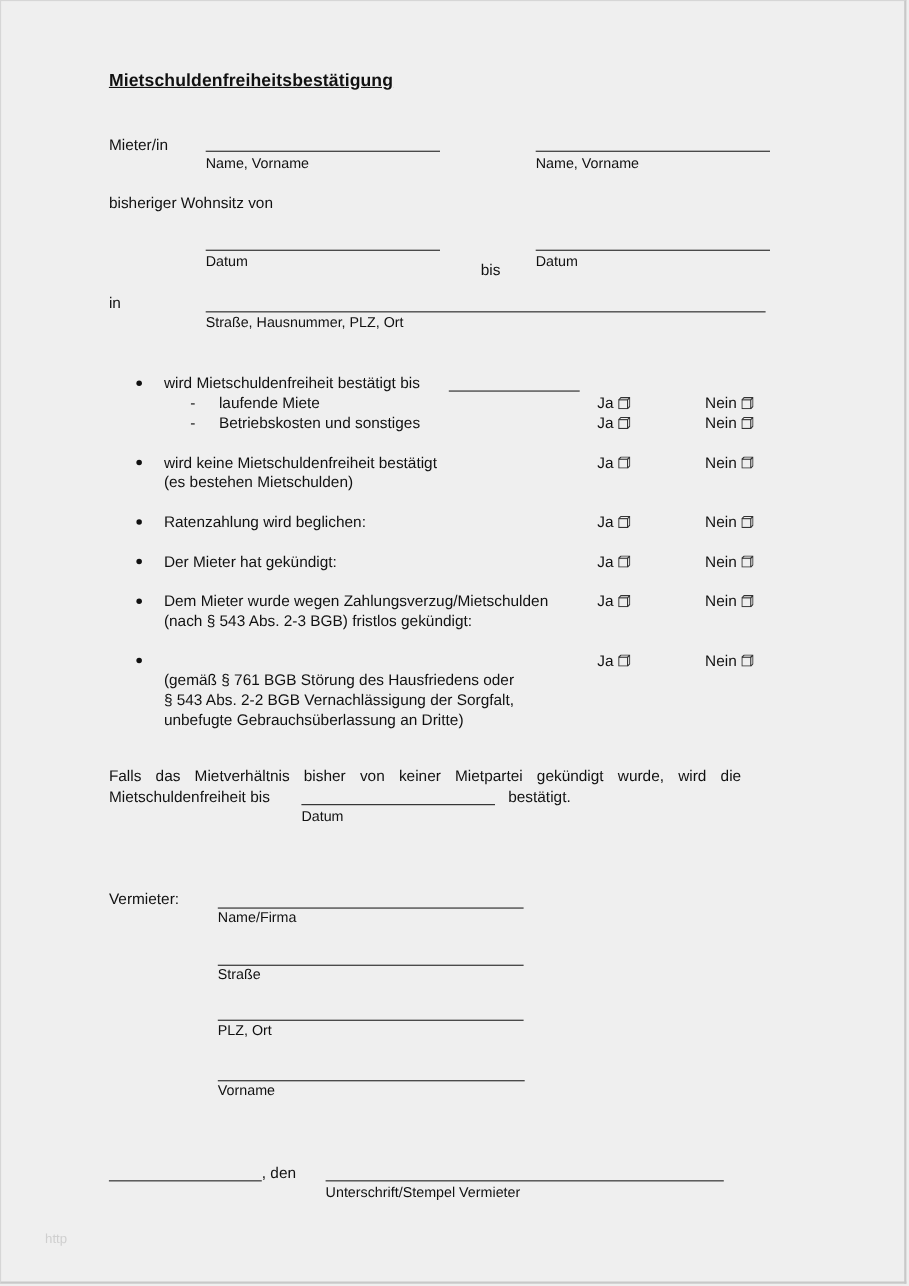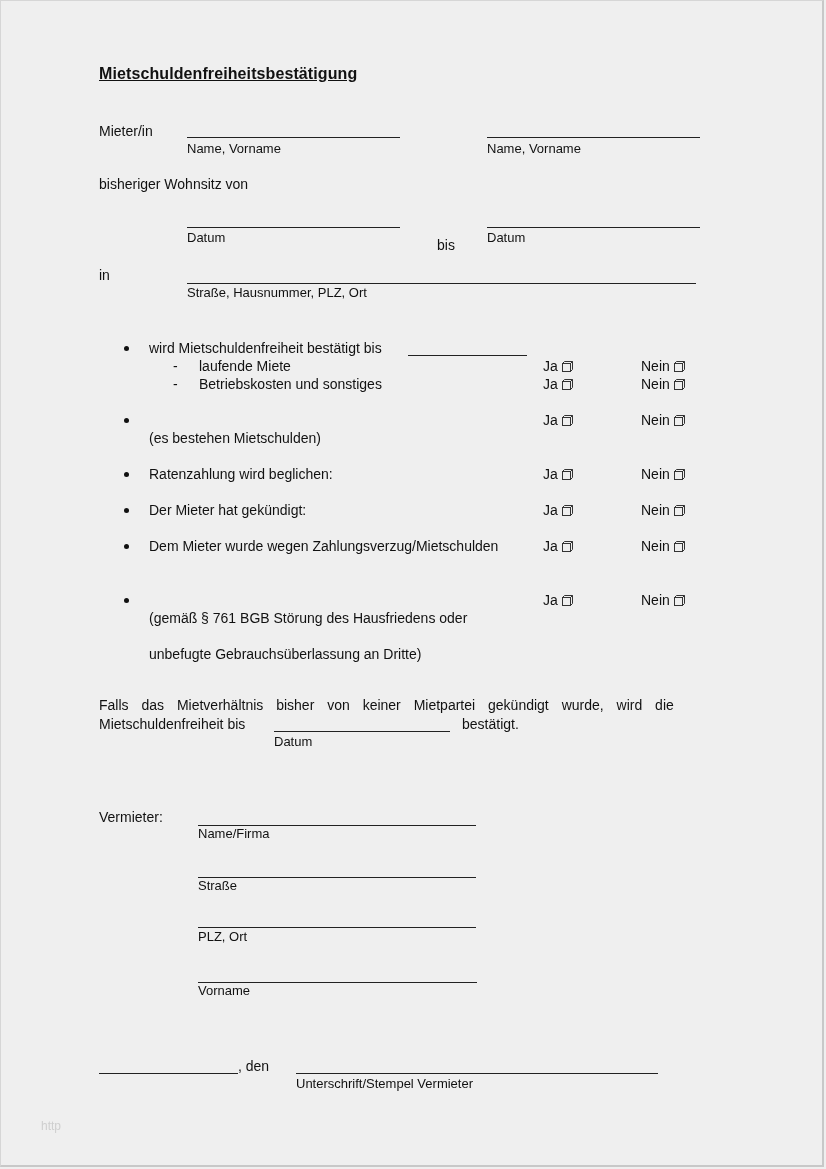--- a/index.html
+++ b/index.html
@@ -91,20 +91,21 @@
       </svg>
   </div>
   <div class="abs t14" style="left:640px; top:375px;">
     <span>Nein</span><svg class="cb" viewBox="0 0 11 11">
         <rect x="0.5" y="2.5" width="8" height="8" fill="none" stroke="#333"></rect>
         <path d="M0.5 2.5 L2.5 0.5 L10.5 0.5 L10.5 8.5 L8.5 10.5 M8.5 2.5 L10.5 0.5" fill="none" stroke="#333"></path>
       </svg>
   </div>
 
   <div class="bullet" style="left:123px; top:417px;"></div>
+  <div class="abs t14" style="left:148px; top:411px;">wird keine Mietschuldenfreiheit bestätigt</div>
   <div class="abs t14" style="left:148px; top:429px;">(es bestehen Mietschulden)</div>
   <div class="abs t14" style="left:542px; top:411px;">
     <span>Ja</span><svg class="cb" viewBox="0 0 11 11">
         <rect x="0.5" y="2.5" width="8" height="8" fill="none" stroke="#333"></rect>
         <path d="M0.5 2.5 L2.5 0.5 L10.5 0.5 L10.5 8.5 L8.5 10.5 M8.5 2.5 L10.5 0.5" fill="none" stroke="#333"></path>
       </svg>
   </div>
   <div class="abs t14" style="left:640px; top:411px;">
     <span>Nein</span><svg class="cb" viewBox="0 0 11 11">
         <rect x="0.5" y="2.5" width="8" height="8" fill="none" stroke="#333"></rect>
@@ -137,35 +138,37 @@
   </div>
   <div class="abs t14" style="left:640px; top:501px;">
     <span>Nein</span><svg class="cb" viewBox="0 0 11 11">
         <rect x="0.5" y="2.5" width="8" height="8" fill="none" stroke="#333"></rect>
         <path d="M0.5 2.5 L2.5 0.5 L10.5 0.5 L10.5 8.5 L8.5 10.5 M8.5 2.5 L10.5 0.5" fill="none" stroke="#333"></path>
       </svg>
   </div>
 
   <div class="bullet" style="left:123px; top:543px;"></div>
   <div class="abs t14" style="left:148px; top:537px;">Dem Mieter wurde wegen Zahlungsverzug/Mietschulden</div>
+  <div class="abs t14" style="left:148px; top:555px;">(nach § 543 Abs. 2-3 BGB) fristlos gekündigt:</div>
   <div class="abs t14" style="left:542px; top:537px;">
     <span>Ja</span><svg class="cb" viewBox="0 0 11 11">
         <rect x="0.5" y="2.5" width="8" height="8" fill="none" stroke="#333"></rect>
         <path d="M0.5 2.5 L2.5 0.5 L10.5 0.5 L10.5 8.5 L8.5 10.5 M8.5 2.5 L10.5 0.5" fill="none" stroke="#333"></path>
       </svg>
   </div>
   <div class="abs t14" style="left:640px; top:537px;">
     <span>Nein</span><svg class="cb" viewBox="0 0 11 11">
         <rect x="0.5" y="2.5" width="8" height="8" fill="none" stroke="#333"></rect>
         <path d="M0.5 2.5 L2.5 0.5 L10.5 0.5 L10.5 8.5 L8.5 10.5 M8.5 2.5 L10.5 0.5" fill="none" stroke="#333"></path>
       </svg>
   </div>
 
   <div class="bullet" style="left:123px; top:597px;"></div>
   <div class="abs t14" style="left:148px; top:609px;">(gemäß § 761 BGB Störung des Hausfriedens oder</div>
+  <div class="abs t14" style="left:148px; top:627px;">§ 543 Abs. 2-2 BGB Vernachlässigung der Sorgfalt,</div>
   <div class="abs t14" style="left:148px; top:645px;">unbefugte Gebrauchsüberlassung an Dritte)</div>
   <div class="abs t14" style="left:542px; top:591px;">
     <span>Ja</span><svg class="cb" viewBox="0 0 11 11">
         <rect x="0.5" y="2.5" width="8" height="8" fill="none" stroke="#333"></rect>
         <path d="M0.5 2.5 L2.5 0.5 L10.5 0.5 L10.5 8.5 L8.5 10.5 M8.5 2.5 L10.5 0.5" fill="none" stroke="#333"></path>
       </svg>
   </div>
   <div class="abs t14" style="left:640px; top:591px;">
     <span>Nein</span><svg class="cb" viewBox="0 0 11 11">
         <rect x="0.5" y="2.5" width="8" height="8" fill="none" stroke="#333"></rect>

